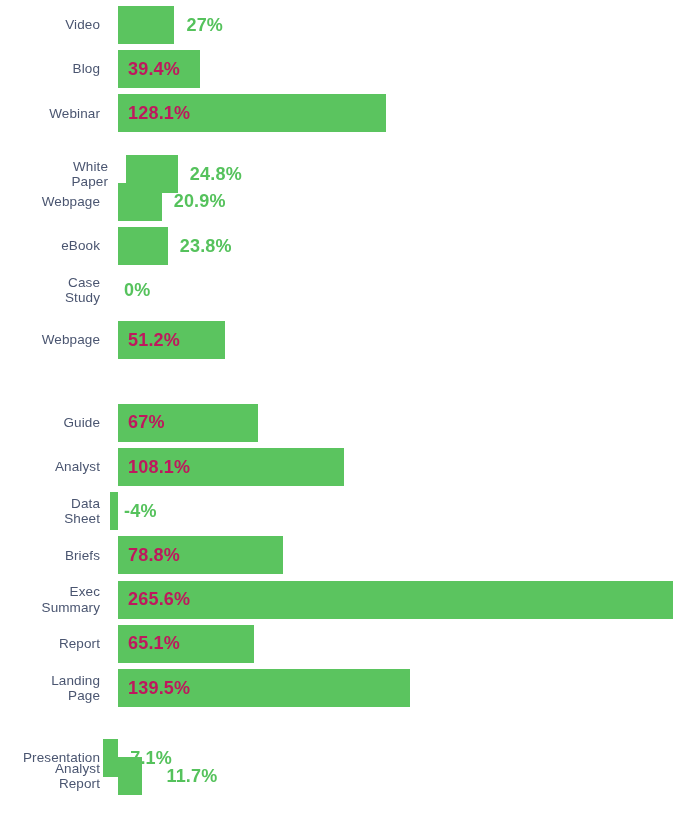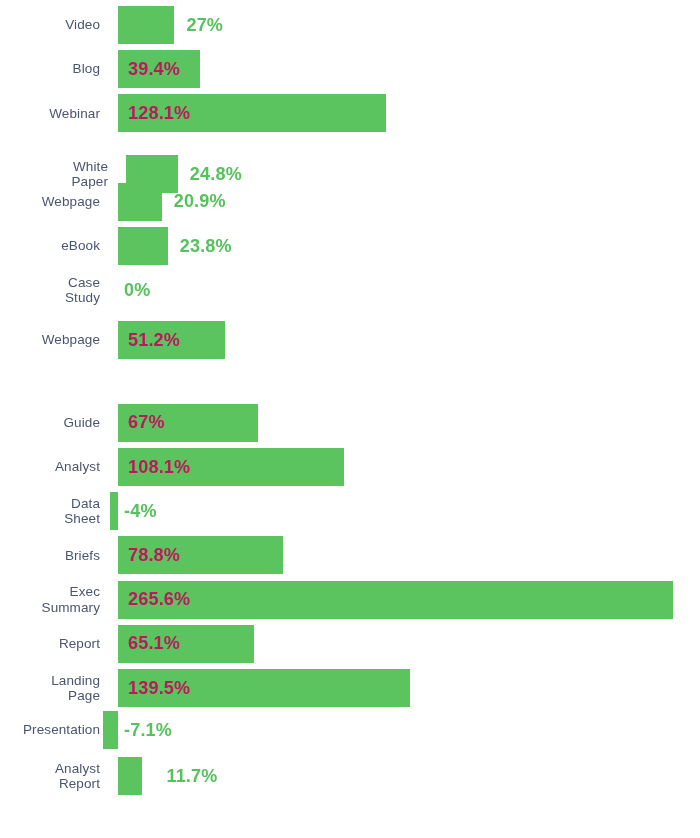--- a/index.html
+++ b/index.html
@@ -188,21 +188,21 @@
       </div>
     </div>
     <div class="bar-row" style="top: 669px;">
       <div class="cat-label">Landing
 Page</div>
       <div class="bar-track">
         <div class="bar" style="left: 118px; width: 291.555px;"></div>
         <div class="val-label val-inside" style="left: 128px;">139.5%</div>
       </div>
     </div>
-    <div class="bar-row" style="top: 711px;">
+    <div class="bar-row" style="top: 739px;">
       <div class="cat-label">Presentation</div>
       <div class="bar-track">
         <div class="bar" style="left: 103.161px; width: 14.839px;"></div>
         <div class="val-label val-outside" style="left: 124px;">-7.1%</div>
       </div>
     </div>
     <div class="bar-row" style="top: 757.4px;">
       <div class="cat-label">Analyst
 Report</div>
       <div class="bar-track">

